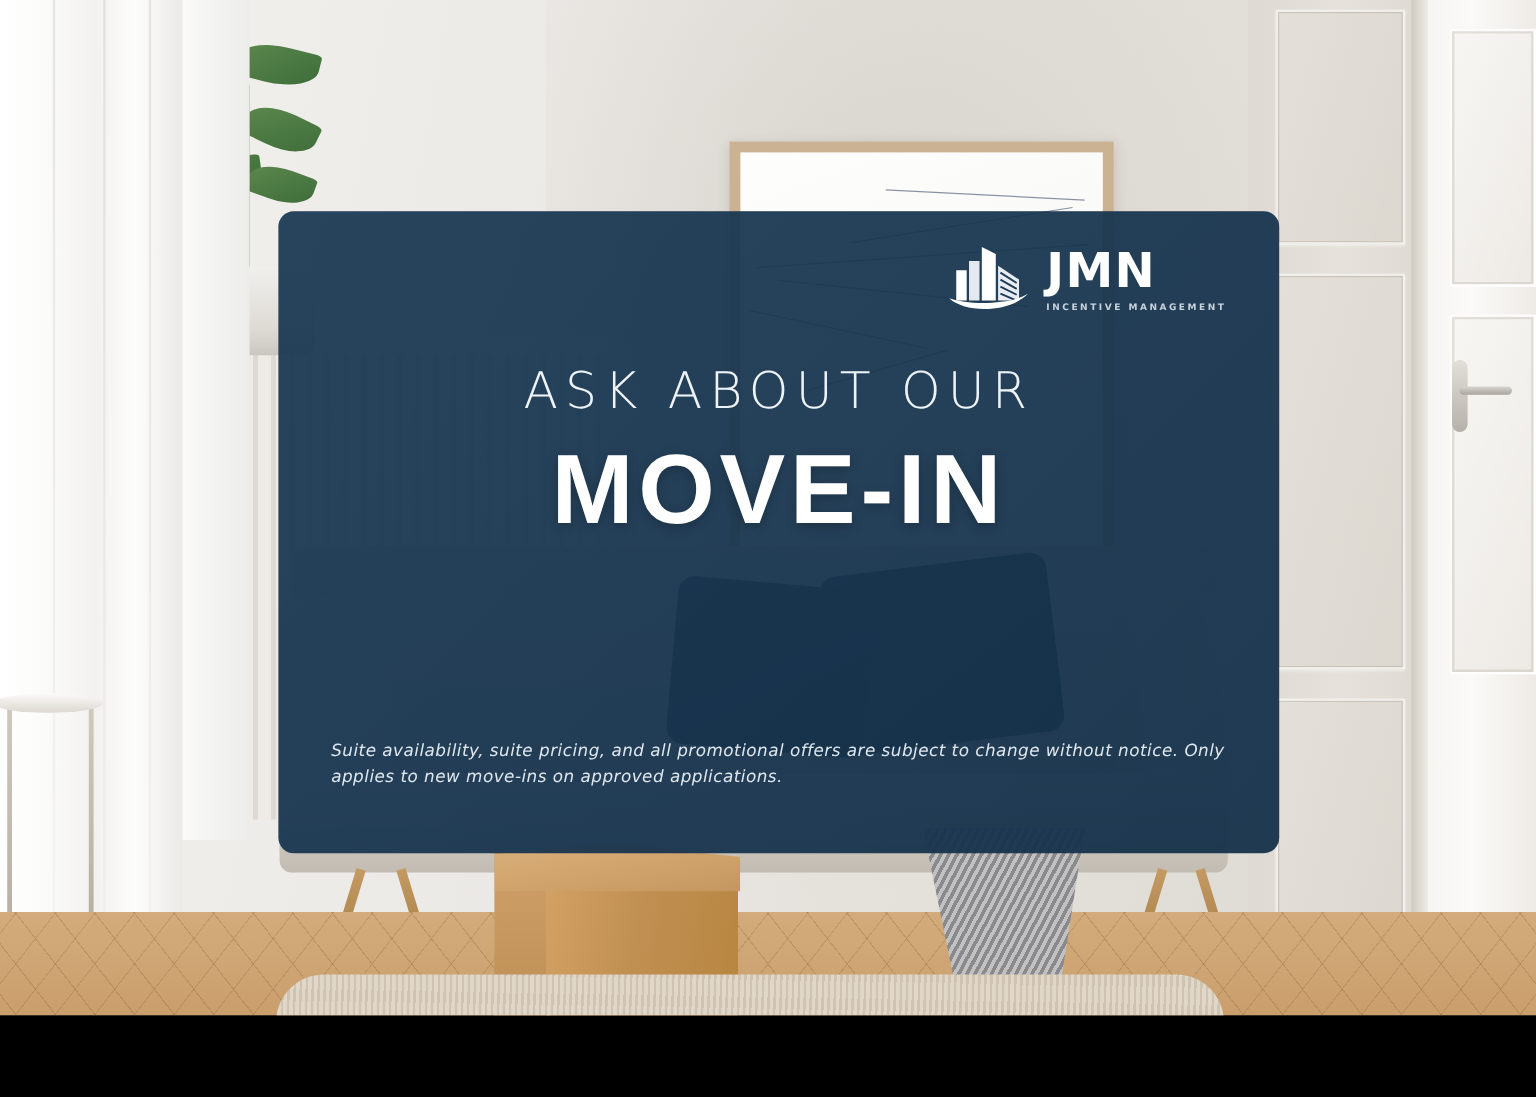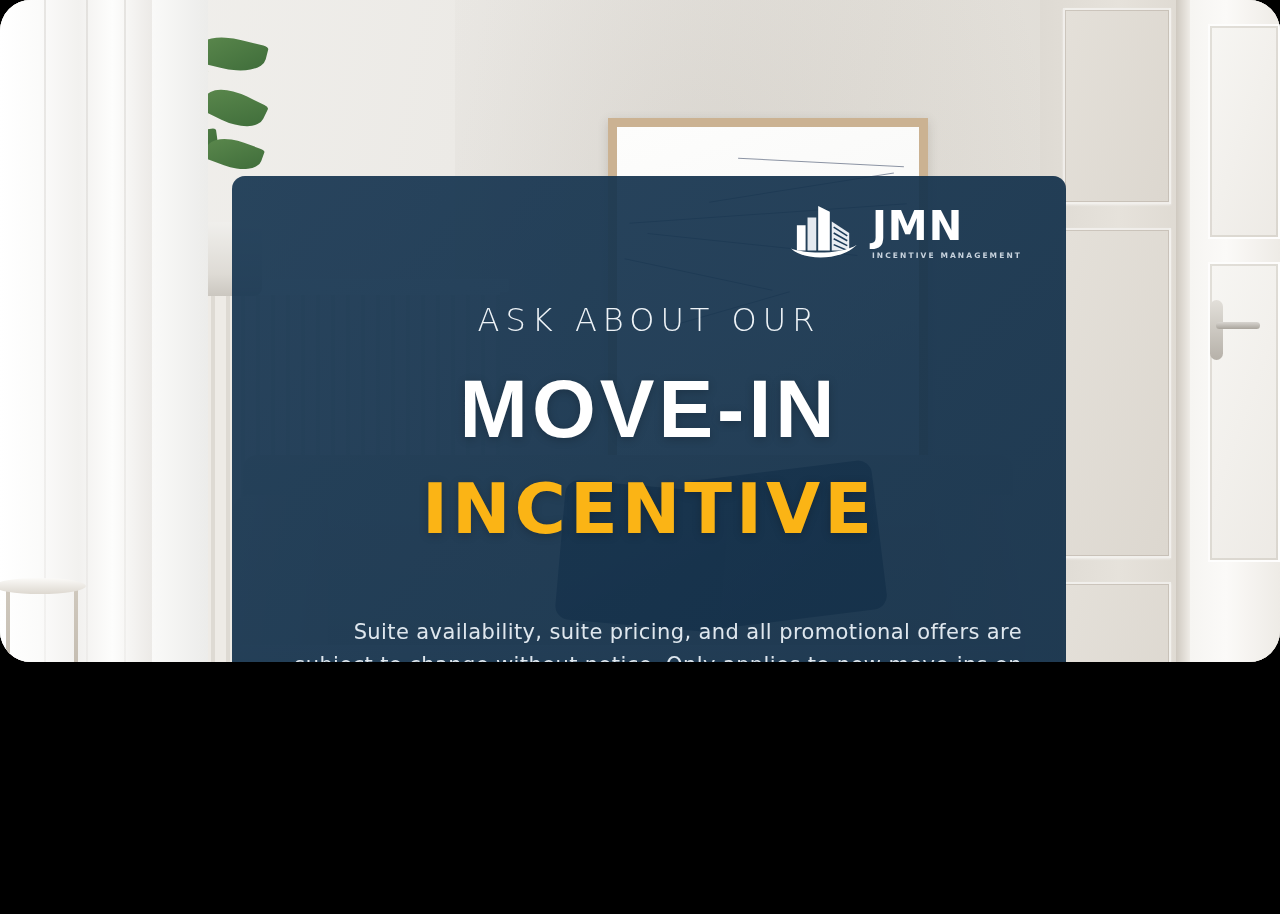--- a/index.html
+++ b/index.html
@@ -1,19 +1,19 @@
 <!DOCTYPE html>
 <html><head>
 <meta charset="utf-8">
 <style>
   * { margin:0; padding:0; box-sizing:border-box; }
   html,body { width:1280px; height:914px; overflow:hidden; background:#000; }
   body { font-family:"DejaVu Sans", sans-serif; }
 
-  #stage { position:relative; width:1280px; height:662px; overflow:hidden;border-radius:31px; }
+  #stage { position:relative; width:1280px; height:846px; overflow:hidden; }
 
   
   .photo { position:absolute; inset:0; background:#e9e7e3; }
 
   
   .wall {
     position:absolute; left:0; top:0; width:1280px; height:792px;
     background:linear-gradient(100deg,#f2f1ee 0%,#eceae6 34%,#e4e1db 62%,#dcd8d1 100%);
   }
   .wall-shadow {
@@ -211,39 +211,40 @@
     color:#fff; font-size:40px; font-weight:bold; letter-spacing:1px; line-height:1;
     font-family:"DejaVu Sans", sans-serif;
   }
   .logo-tag {
     color:#c7d2dd; font-size:7.5px; letter-spacing:2.1px; margin-top:5px;
     font-family:"DejaVu Sans", sans-serif; font-weight:bold;
   }
 
   .eyebrow {
     position:absolute; left:0; right:0; top:125px; text-align:center;
-    color:#eef3f7; font-size:32px; letter-spacing:6px; font-weight:300;
+    color:#eef3f7; font-size:42px; letter-spacing:6px; font-weight:300;
     font-family:"DejaVu Sans", sans-serif;
   }
   .headline {
     position:absolute; left:0; right:0; top:190px; text-align:center;
     color:#ffffff; font-size:82px; font-weight:bold; letter-spacing:4px; line-height:1.06;
     font-family:Liberation Sans, sans-serif;
     text-shadow:0 2px 10px rgba(0,0,0,.22);
   }
   .headline2 {
     position:absolute; left:0; right:0; top:296px; text-align:center;
     color:#fbb415; font-size:70px; font-weight:bold; letter-spacing:4px; line-height:1.06;
     font-family:"DejaVu Sans", sans-serif;
     text-shadow:0 2px 10px rgba(0,0,0,.22);
   }
   .disclaimer {
-    position:absolute; left:44px; right:44px; top:440px; text-align:right;
-    color:#dfe7ee; font-size:21px; line-height:1.55; letter-spacing:.4px;
+    position:absolute; left:44px; right:44px; top:440px; text-align:left;
+    color:#dfe7ee; font-size:14px; line-height:1.55; letter-spacing:.4px;
     font-family:"DejaVu Sans", sans-serif;
+    font-style:italic;
   }
 </style>
 </head>
 <body>
 
 <div id="stage">
 
   <div class="photo">
 
     <div class="wall"></div>
@@ -336,17 +337,16 @@
         <path d="M2 48 C14 60, 52 62, 70 44 C54 54, 18 54, 2 48 Z" fill="#ffffff"></path>
       </svg>
       <span class="logo-text">
         <span class="logo-jmn">JMN</span>
         <span class="logo-tag">INCENTIVE MANAGEMENT</span>
       </span>
     </div>
 
     <div class="eyebrow">ASK ABOUT OUR</div>
     <div class="headline">MOVE-IN</div>
-    <div class="headline2">INCENTIVE</div>
     <div class="disclaimer">Suite availability, suite pricing, and all promotional offers are subject to change without notice. Only applies to new move-ins on approved applications.</div>
   </div>
 
 </div>
 
 </body></html>

